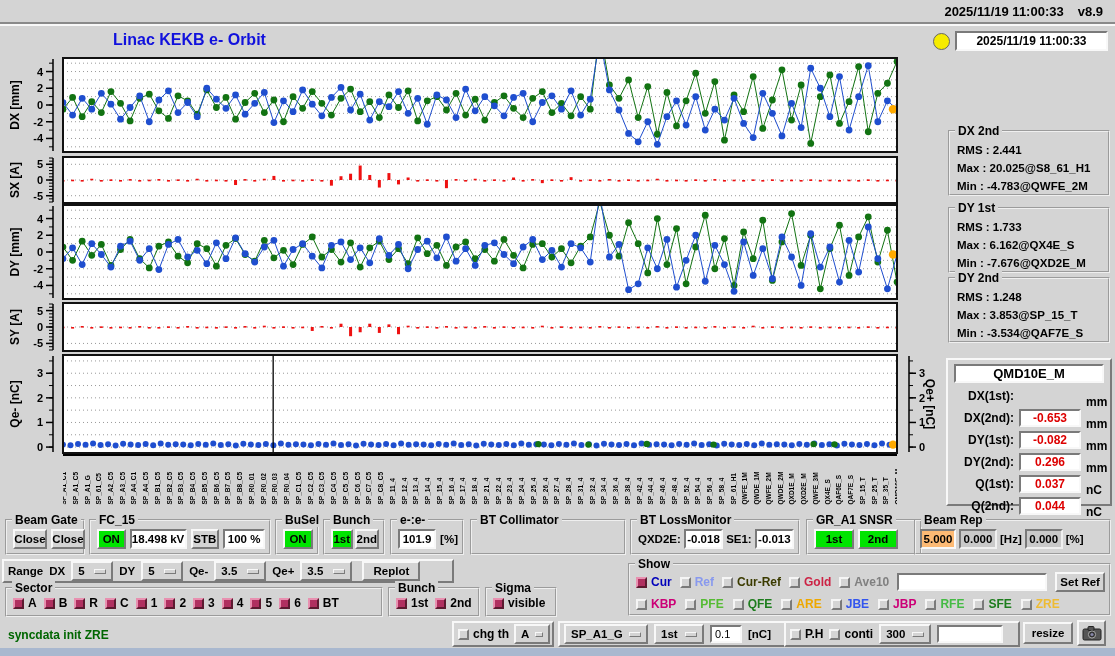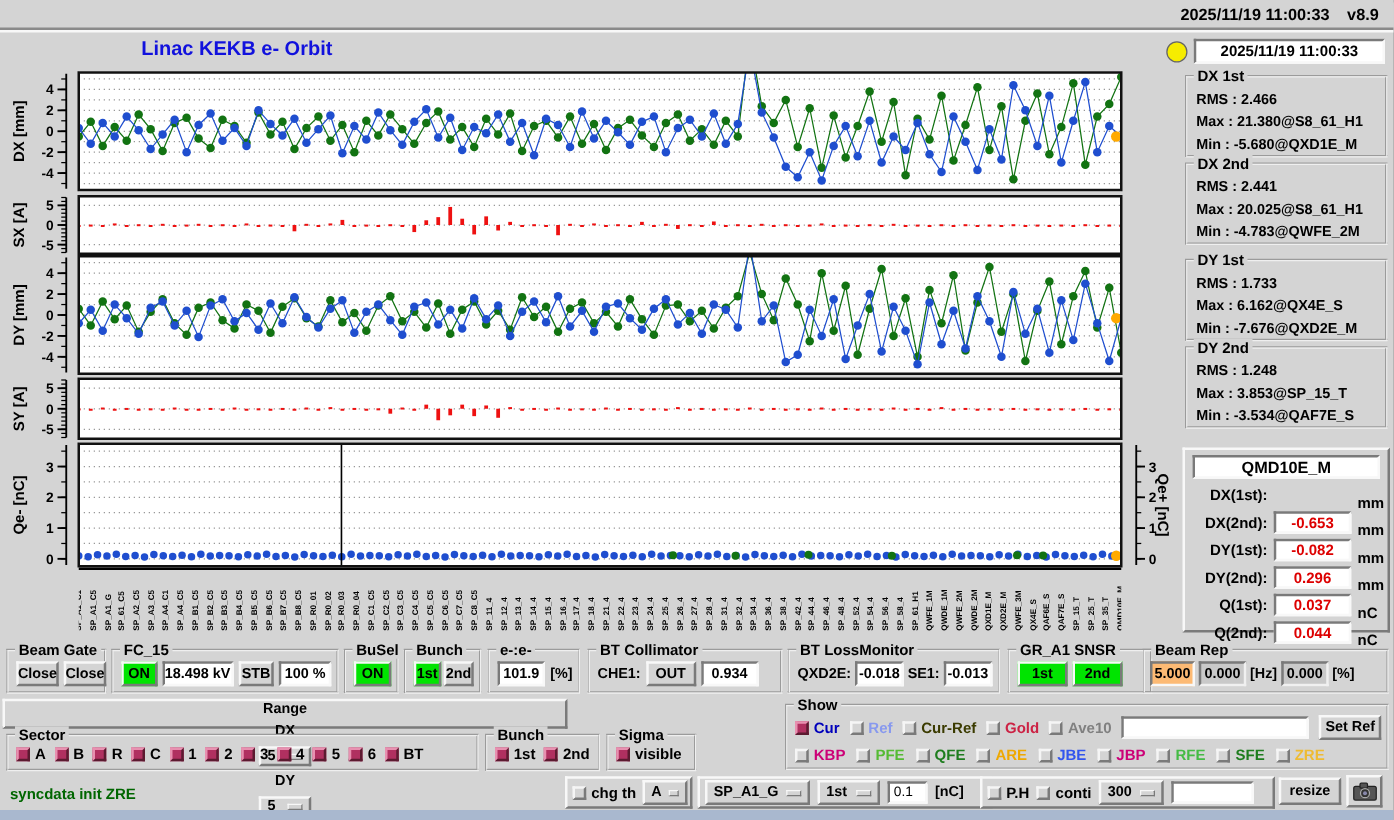--- a/index.html
+++ b/index.html
@@ -1013,28 +1013,20 @@
       <span class="xlab" style="left: 727.775px;">QWFE_3M</span>
       <span class="xlab" style="left: 739.521px;">QX4E_S</span>
       <span class="xlab" style="left: 751.268px;">QAF6E_S</span>
       <span class="xlab" style="left: 763.014px;">QAF7E_S</span>
       <span class="xlab" style="left: 774.761px;">SP_15_T</span>
       <span class="xlab" style="left: 786.507px;">SP_25_T</span>
       <span class="xlab" style="left: 798.254px;">SP_35_T</span>
       <span class="xlab" style="left: 810px;">QMD10E_M</span>
     </div>
 
-  <div class="gbox" style="left:948px;top:60px;width:162px;height:66px;">
-    <span class="gtitle">DX 1st</span>
-    <div class="glines">
-      <div>RMS :  2.466</div>
-      <div>Max :  21.380@S8_61_H1</div>
-      <div>Min :  -5.680@QXD1E_M</div>
-    </div>
-  </div>
   <div class="gbox" style="left:948px;top:130px;width:162px;height:66px;">
     <span class="gtitle">DX 2nd</span>
     <div class="glines">
       <div>RMS :  2.441</div>
       <div>Max :  20.025@S8_61_H1</div>
       <div>Min :  -4.783@QWFE_2M</div>
     </div>
   </div>
   <div class="gbox" style="left:948px;top:207px;width:162px;height:66px;">
     <span class="gtitle">DY 1st</span>
@@ -1120,25 +1112,20 @@
   </div>
   <div class="gbox" style="left:390px;top:519px;width:74px;height:36px;">
     <span class="gtitle">e-:e-</span>
     <div class="grow">
       <span class="vbox sunken" style="width:42px;">101.9</span>
       <span class="lbl">[%]</span>
     </div>
   </div>
   <div class="gbox" style="left:470px;top:519px;width:156px;height:36px;">
     <span class="gtitle">BT Collimator</span>
-    <div class="grow">
-      <span class="lbl">CHE1:</span>
-      <span class="vbox raised" style="width:40px;">OUT</span>
-      <span class="vbox sunken" style="width:46px;">0.934</span>
-    </div>
   </div>
   <div class="gbox" style="left:630px;top:519px;width:170px;height:36px;">
     <span class="gtitle">BT LossMonitor</span>
     <div class="grow" style="gap:3px;">
       <span class="lbl">QXD2E:</span>
       <span class="vbox sunken" style="width:42px;">-0.018</span>
       <span class="lbl">SE1:</span>
       <span class="vbox sunken" style="width:42px;">-0.013</span>
     </div>
   </div>
@@ -1153,21 +1140,21 @@
     <span class="gtitle">Beam Rep</span>
     <div class="grow" style="gap:3px;padding-left:4px;">
       <span class="vbox sunken" style="width:36px;background:#fdba74;">5.000</span>
       <span class="vbox gray" style="width:38px;">0.000</span>
       <span class="lbl">[Hz]</span>
       <span class="vbox gray" style="width:38px;">0.000</span>
       <span class="lbl">[%]</span>
     </div>
   </div>
 
-  <div class="panel" style="left:2px;top:559px;width:452px;height:24px;display:flex;align-items:center;gap:6px;padding:0 4px;flex-direction:column;">
+  <div class="panel" style="left:2px;top:559px;width:452px;height:24px;display:flex;align-items:center;gap:6px;padding:0 4px;">
     <span class="lbl">Range</span>
     <span class="lbl">DX</span>
     <span class="dd raised" style="width:42px;">
         <span>5</span>
         <span class="dash"></span>
       </span>
     <span class="lbl">DY</span>
     <span class="dd raised" style="width:42px;">
         <span>5</span>
         <span class="dash"></span>

